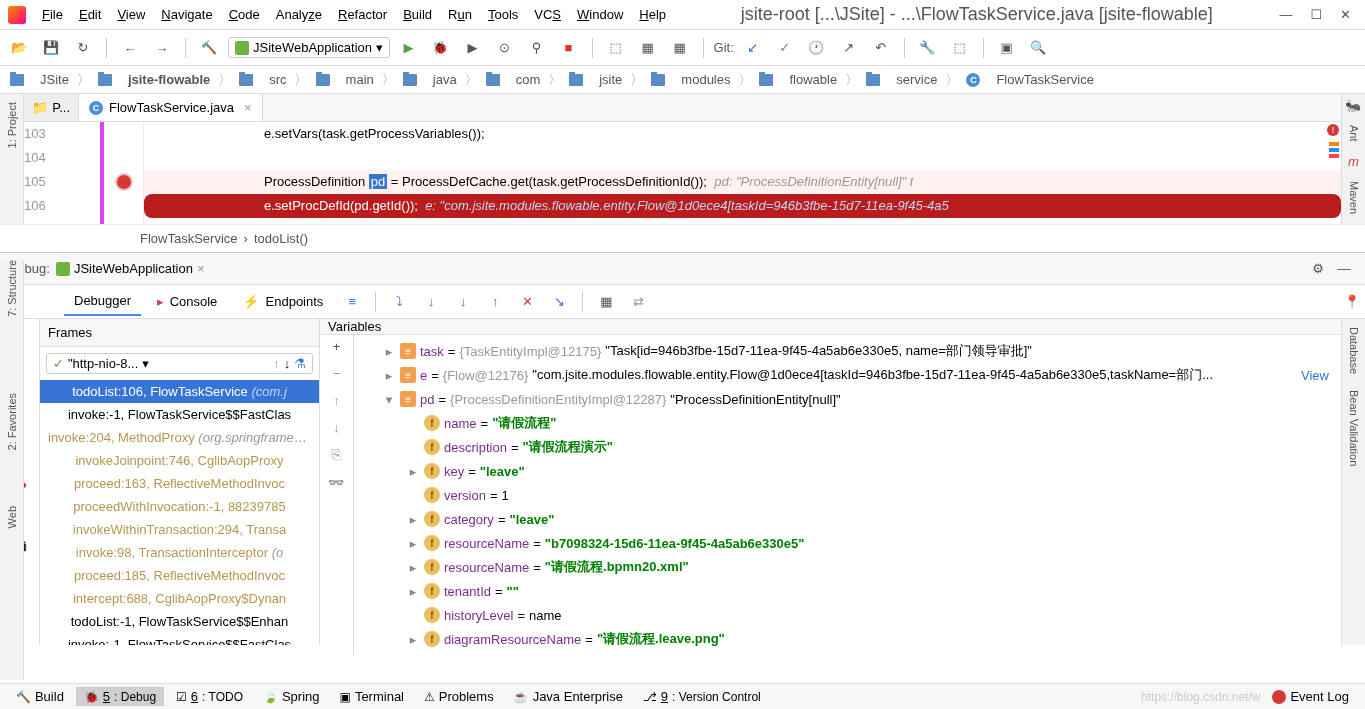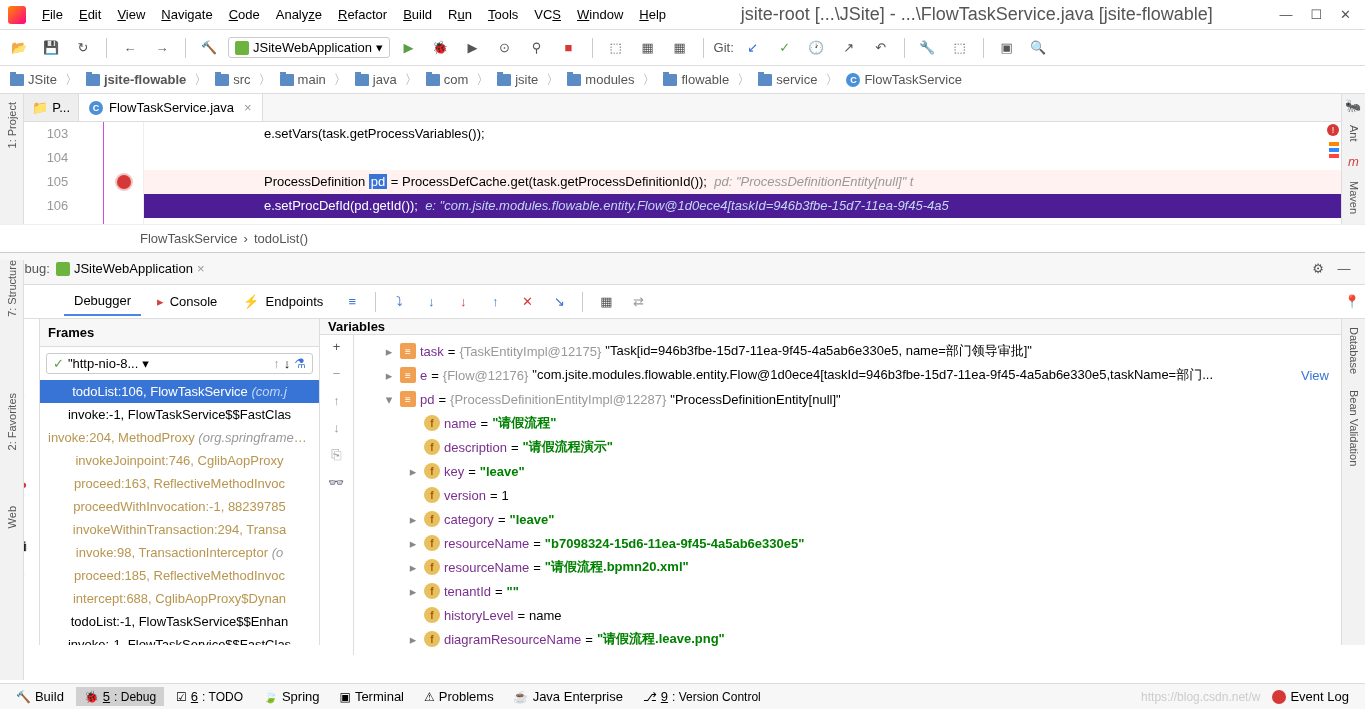--- a/index.html
+++ b/index.html
@@ -10,66 +10,66 @@
 .menubar .menu-item u { text-decoration:underline; }
 .menubar .title { flex:1; text-align:center; color:#555; font-size:18px; }
 .win-controls { display:flex; gap:18px; padding-right:6px; }
 .win-controls span { font-family:sans-serif; color:#555; cursor:default; }
 .toolbar { display:flex; align-items:center; height:36px; border-bottom:1px solid #ddd; padding:0 6px; gap:6px; }
 .tool-btn { width:26px; height:26px; display:flex; align-items:center; justify-content:center; color:#555; cursor:default; border-radius:3px; }
 .divider { width:1px; height:20px; background:#ccc; margin:0 4px; }
 .run-config { display:flex; align-items:center; border:1px solid #ccc; border-radius:3px; padding:2px 6px; gap:4px; }
 .run-config .spring-ic { width:14px; height:14px; background:#6db33f; border-radius:2px; }
 .breadcrumb { display:flex; align-items:center; height:28px; border-bottom:1px solid #ddd; padding:0 6px; gap:4px; font-size:13px; color:#555; }
-.breadcrumb .bc-item { display:flex; align-items:center; gap:4px; padding:2px 4px; cursor:default; }
+.breadcrumb .bc-item { display:flex; align-items:center; gap:16px; padding:2px 4px; cursor:default; }
 .breadcrumb .sep { color:#999; }
 .bc-folder { width:14px; height:12px; background:#5a8bc4; border-radius:1px; position:relative; }
 .bc-folder::before { content:''; position:absolute; top:-2px; left:0; width:6px; height:2px; background:#5a8bc4; }
 .bc-class { width:14px; height:14px; background:#4c90d6; border-radius:50%; display:flex; align-items:center; justify-content:center; color:#fff; font-size:9px; font-weight:bold; }
 .main-area { display:flex; height:130px; }
 .left-tools { width:24px; background:#f2f2f2; border-right:1px solid #ddd; display:flex; flex-direction:column; align-items:center; padding-top:4px; gap:8px; }
 .left-tools .side-label { writing-mode:vertical-rl; transform:rotate(180deg); font-size:11px; color:#555; padding:4px 0; cursor:default; }
 .right-tools { width:24px; background:#f2f2f2; border-left:1px solid #ddd; display:flex; flex-direction:column; align-items:center; padding-top:4px; gap:8px; }
 .right-tools .side-label { writing-mode:vertical-rl; font-size:11px; color:#555; padding:4px 0; cursor:default; }
 .editor-area { flex:1; display:flex; flex-direction:column; }
 .tabs-row { display:flex; align-items:center; height:28px; border-bottom:1px solid #ddd; background:#f7f7f7; }
 .side-tab { display:flex; align-items:center; padding:4px 8px; gap:4px; background:#eee; border-right:1px solid #ddd; height:100%; cursor:default; }
 .file-tab { display:flex; align-items:center; padding:4px 10px; gap:6px; background:#fff; border-right:1px solid #ddd; height:100%; color:#000; cursor:default; }
 .file-tab .close-x { color:#999; margin-left:4px; }
 .code-area { display:flex; flex:1; position:relative; font-family:Consolas,monospace; font-size:14px; }
-.gutter { width:80px; text-align:center; padding-right:12px; color:#999; background:#fff; border-right:1px solid #d946ef; }
+.gutter { width:80px; text-align:left; padding-right:12px; color:#999; background:#fff; border-right:4px solid #d946ef; }
 .gutter div { height:24px; line-height:24px; }
 .gutter-marks { width:40px; border-right:1px solid #eee; }
 .gutter-marks div { height:24px; display:flex; align-items:center; justify-content:center; }
 .bp { width:14px; height:14px; background:#d63838; border-radius:50%; box-shadow:0 0 0 2px rgba(214,56,56,0.3); }
 .code-lines { flex:1; }
 .code-line { height:24px; line-height:24px; padding-left:120px; white-space:nowrap; }
 .line-103 { background:#fff; }
 .line-105 { background:#fff2f0; }
-.line-106 { background:#4c1d95; color:#fff; }
+.line-106 { background:#b91c1c; color:#fff;border-radius:8px; }
 .hl { background:#3874d6; color:#fff; padding:0 2px; }
 .comment { color:#999; font-style:italic; }
 .line-106 .comment { color:#c4d7f2; font-style:italic; }
 .minimap { position:absolute; right:0; top:0; width:14px; height:100%; }
 .minimap .err { position:absolute; right:2px; top:2px; width:12px; height:12px; background:#d63838; border-radius:50%; color:#fff; font-size:9px; text-align:center; line-height:12px; }
 .minimap .warn-bar { position:absolute; right:2px; width:10px; height:4px; }
 .crumb-bar { height:28px; display:flex; align-items:center; padding-left:140px; gap:6px; color:#555; border-top:1px solid #eee; }
 .debug-panel { border-top:1px solid #ccc; }
 .debug-header { display:flex; align-items:center; height:32px; padding:0 8px; background:#f7f7f7; border-bottom:1px solid #ddd; }
 .debug-header .title { color:#555; }
 .debug-header .run-cfg { display:flex; align-items:center; gap:4px; margin-left:6px; }
 .debug-header .spacer { flex:1; }
 .debug-tabs { display:flex; align-items:center; height:34px; border-bottom:1px solid #ddd; padding-left:64px; gap:6px; }
 .debug-tab { padding:6px 10px; display:flex; align-items:center; gap:6px; cursor:default; }
 .debug-tab.active { border-bottom:2px solid #4a86e8; }
 .debug-body { display:flex; height:326px; }
 .debug-ctrls { width:40px; display:flex; flex-direction:column; align-items:center; padding-top:4px; gap:8px; border-right:1px solid #ddd; }
 .ctrl-btn { width:22px; height:22px; display:flex; align-items:center; justify-content:center; cursor:default; }
 .frames-panel { width:280px; border-right:1px solid #ddd; display:flex; flex-direction:column; }
-.panel-header { height:28px; display:flex; align-items:center; padding:0 8px; background:#f7f7f7; border-bottom:1px solid #ddd; font-weight:700; }
+.panel-header { height:28px; display:flex; align-items:center; padding:0 8px; background:#f7f7f7; border-bottom:1px solid #ddd; font-weight:400; }
 .thread-select { margin:6px; display:flex; align-items:center; border:1px solid #ccc; border-radius:3px; padding:2px 6px; gap:4px; }
 .thread-select .check { color:#5a9e46; }
 .frame-list { flex:1; overflow:hidden; }
 .frame-item { padding:4px 8px; white-space:nowrap; overflow:hidden; text-overflow:ellipsis; cursor:default; font-size:13px;text-align:center; }
 .frame-item.selected { background:#3874d6; color:#fff; }
 .frame-item.selected .pkg { color:#c4d7f2; font-style:italic; }
 .frame-item .pkg { color:#999; font-style:italic; }
 .frame-item.lib { color:#b89650; }
 .vars-panel { flex:1; display:flex; flex-direction:column; }
 .vars-panel .panel-header { justify-content:flex-start; }

